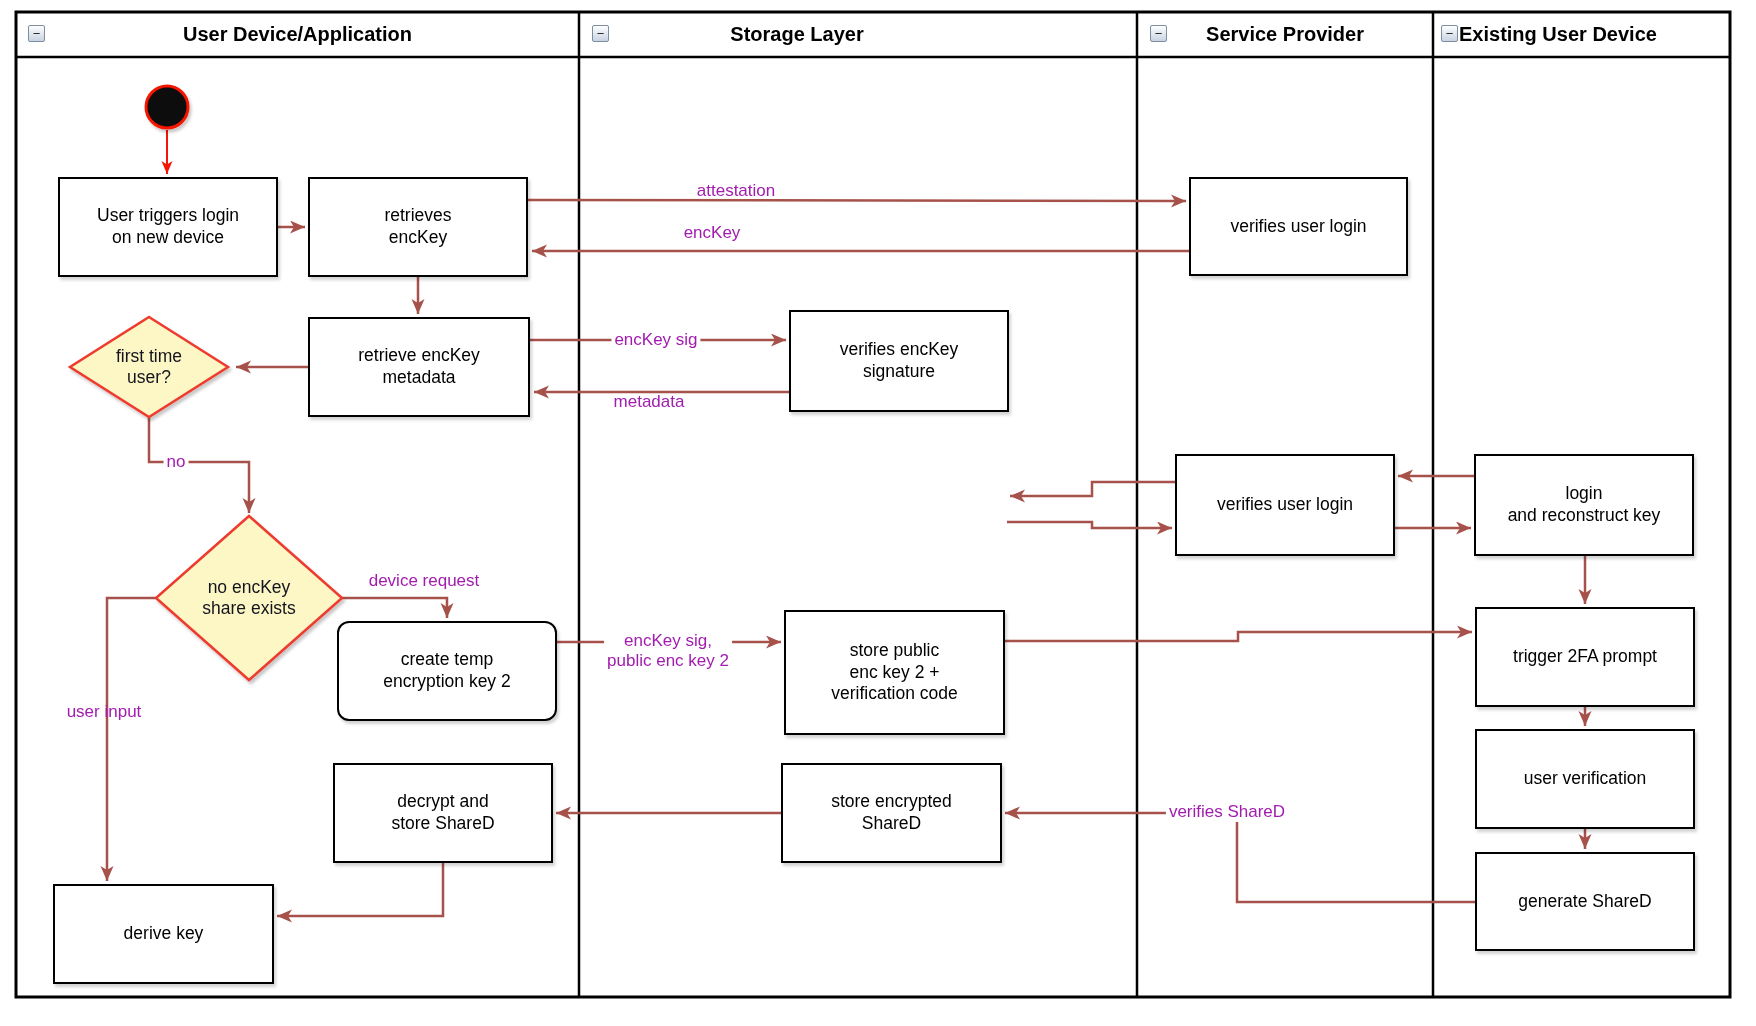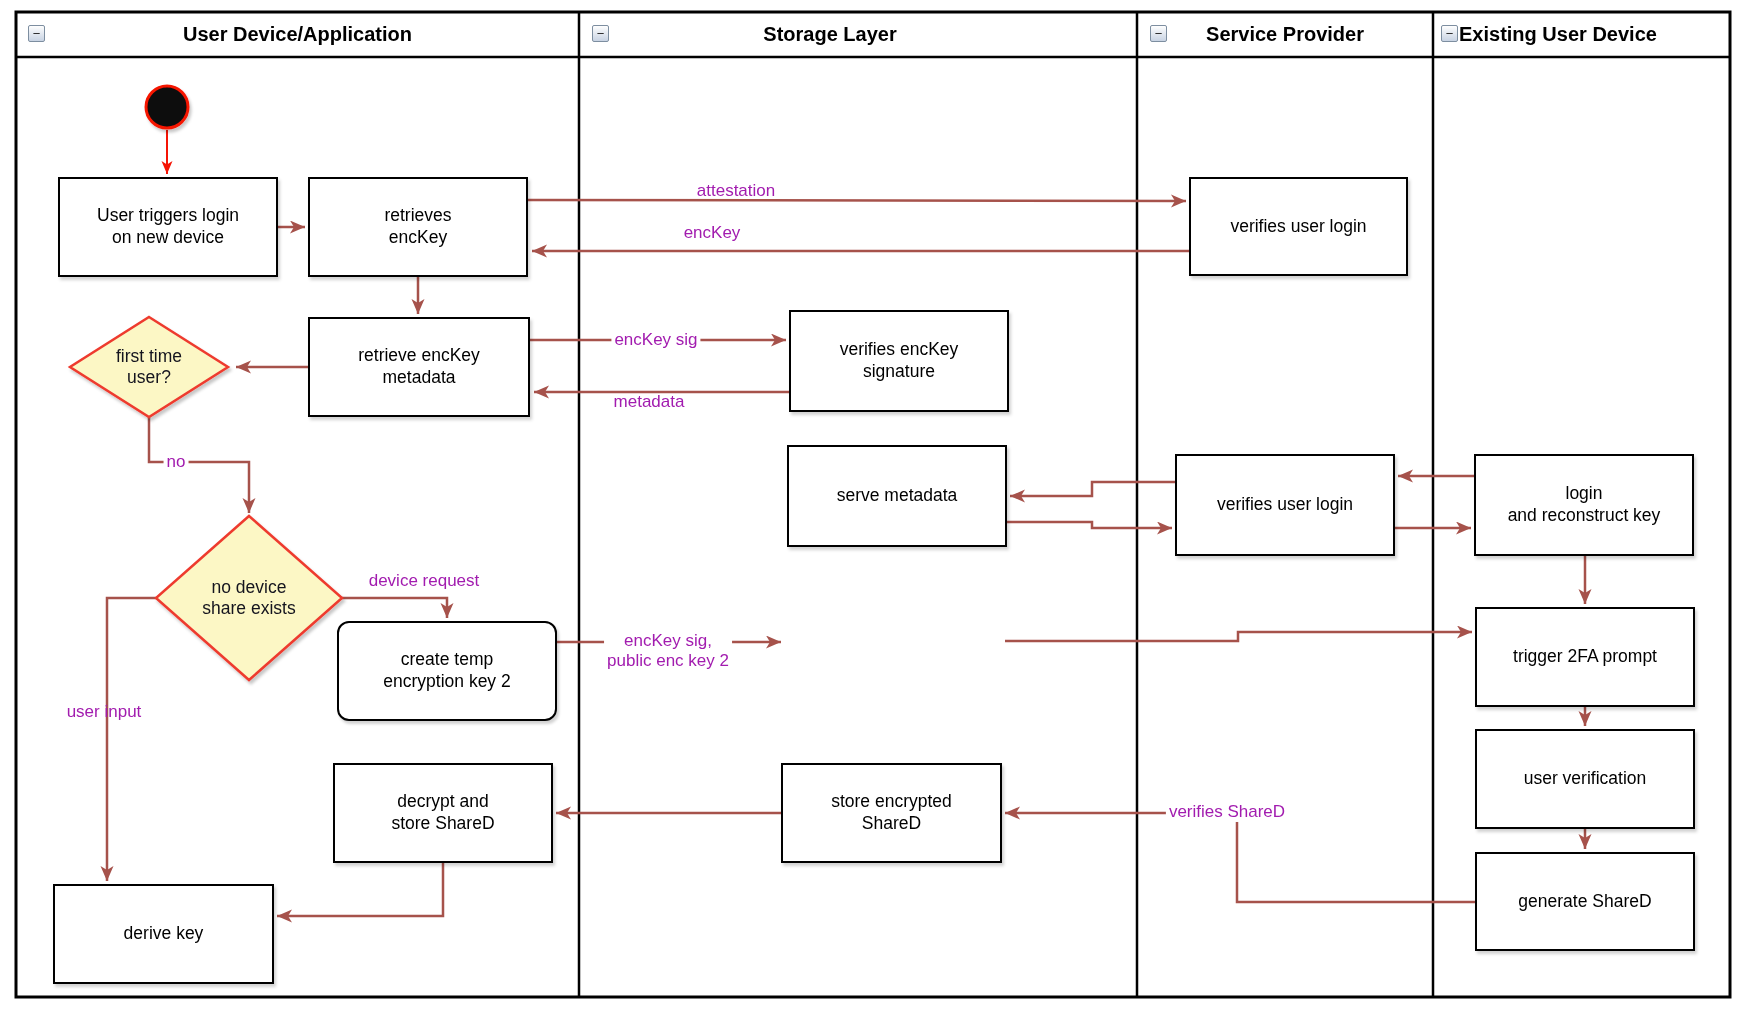--- a/index.html
+++ b/index.html
@@ -81,21 +81,21 @@
     <path class="edge-start" marker-end="url(#arrow-red)" d="M167,130 L167,174"></path>
 
     <circle class="startnode" cx="167" cy="107" r="21" filter="url(#shadow)"></circle>
     <polygon class="diamond" points="149,317 228,367 149,417 70,367" filter="url(#shadow)"></polygon>
     <polygon class="diamond" points="249,516 342,598 249,680 156,598" filter="url(#shadow)"></polygon>
   </svg>
 
   <div class="lane-title" style="left:16px;width:563px;">
       <span>User Device/Application</span>
     </div>
-  <div class="lane-title" style="left:582px;width:496px;">
+  <div class="lane-title" style="left:549px;width:496px;">
       <span>Storage Layer</span>
     </div>
   <div class="lane-title" style="left:1137px;width:296px;">
       <span>Service Provider</span>
     </div>
   <div class="lane-title left" style="left:1433px;width:297px;">
       <span>Existing User Device</span>
     </div>
 
   <div class="collapse" style="left:28px;top:25px;">
@@ -113,38 +113,40 @@
 
   <div class="box" style="left:58px;top:177px;width:220px;height:100px;"><span>User triggers login
 on new device</span></div>
   <div class="box" style="left:308px;top:177px;width:220px;height:100px;"><span>retrieves
 encKey</span></div>
   <div class="box" style="left:1189px;top:177px;width:219px;height:99px;"><span>verifies user login</span></div>
   <div class="box" style="left:308px;top:317px;width:222px;height:100px;"><span>retrieve encKey
 metadata</span></div>
   <div class="box" style="left:789px;top:310px;width:220px;height:102px;"><span>verifies encKey
 signature</span></div>
-  <div class="box" style="left:787px;top:445px;width:220px;height:102px;"><span>serve metadata</span></div>
   <div class="box" style="left:337px;top:621px;width:220px;height:100px;border-radius:12px;"><span>create temp
 encryption key 2</span></div>
+  <div class="box" style="left:784px;top:610px;width:221px;height:125px;"><span>store public
+enc key 2 +
+verification code</span></div>
   <div class="box" style="left:1175px;top:454px;width:220px;height:102px;"><span>verifies user login</span></div>
   <div class="box" style="left:1474px;top:454px;width:220px;height:102px;"><span>login
 and reconstruct key</span></div>
   <div class="box" style="left:1475px;top:607px;width:220px;height:100px;"><span>trigger 2FA prompt</span></div>
   <div class="box" style="left:1475px;top:729px;width:220px;height:100px;"><span>user verification</span></div>
   <div class="box" style="left:1475px;top:852px;width:220px;height:99px;"><span>generate ShareD</span></div>
   <div class="box" style="left:781px;top:763px;width:221px;height:100px;"><span>store encrypted
 ShareD</span></div>
   <div class="box" style="left:333px;top:763px;width:220px;height:100px;"><span>decrypt and
 store ShareD</span></div>
   <div class="box" style="left:53px;top:884px;width:221px;height:100px;"><span>derive key</span></div>
 
   <div class="dlabel" style="left:89px;top:337px;width:120px;height:60px;"><span>first time
 user?</span></div>
-  <div class="dlabel" style="left:174px;top:568px;width:150px;height:60px;"><span>no device
+  <div class="dlabel" style="left:174px;top:568px;width:150px;height:60px;"><span>no encKey
 share exists</span></div>
 
   <div class="elabel" style="left:736px;top:191px;"><span>attestation</span></div>
   <div class="elabel" style="left:712px;top:233px;"><span>encKey</span></div>
   <div class="elabel bg" style="left:656px;top:340px;"><span>encKey sig</span></div>
   <div class="elabel" style="left:649px;top:402px;"><span>metadata</span></div>
   <div class="elabel bg" style="left:176px;top:462px;"><span>no</span></div>
   <div class="elabel" style="left:424px;top:581px;"><span>device request</span></div>
   <div class="elabel" style="left:104px;top:712px;"><span>user input</span></div>
   <div class="elabel bg" style="left:668px;top:651px;"><span>encKey sig,

